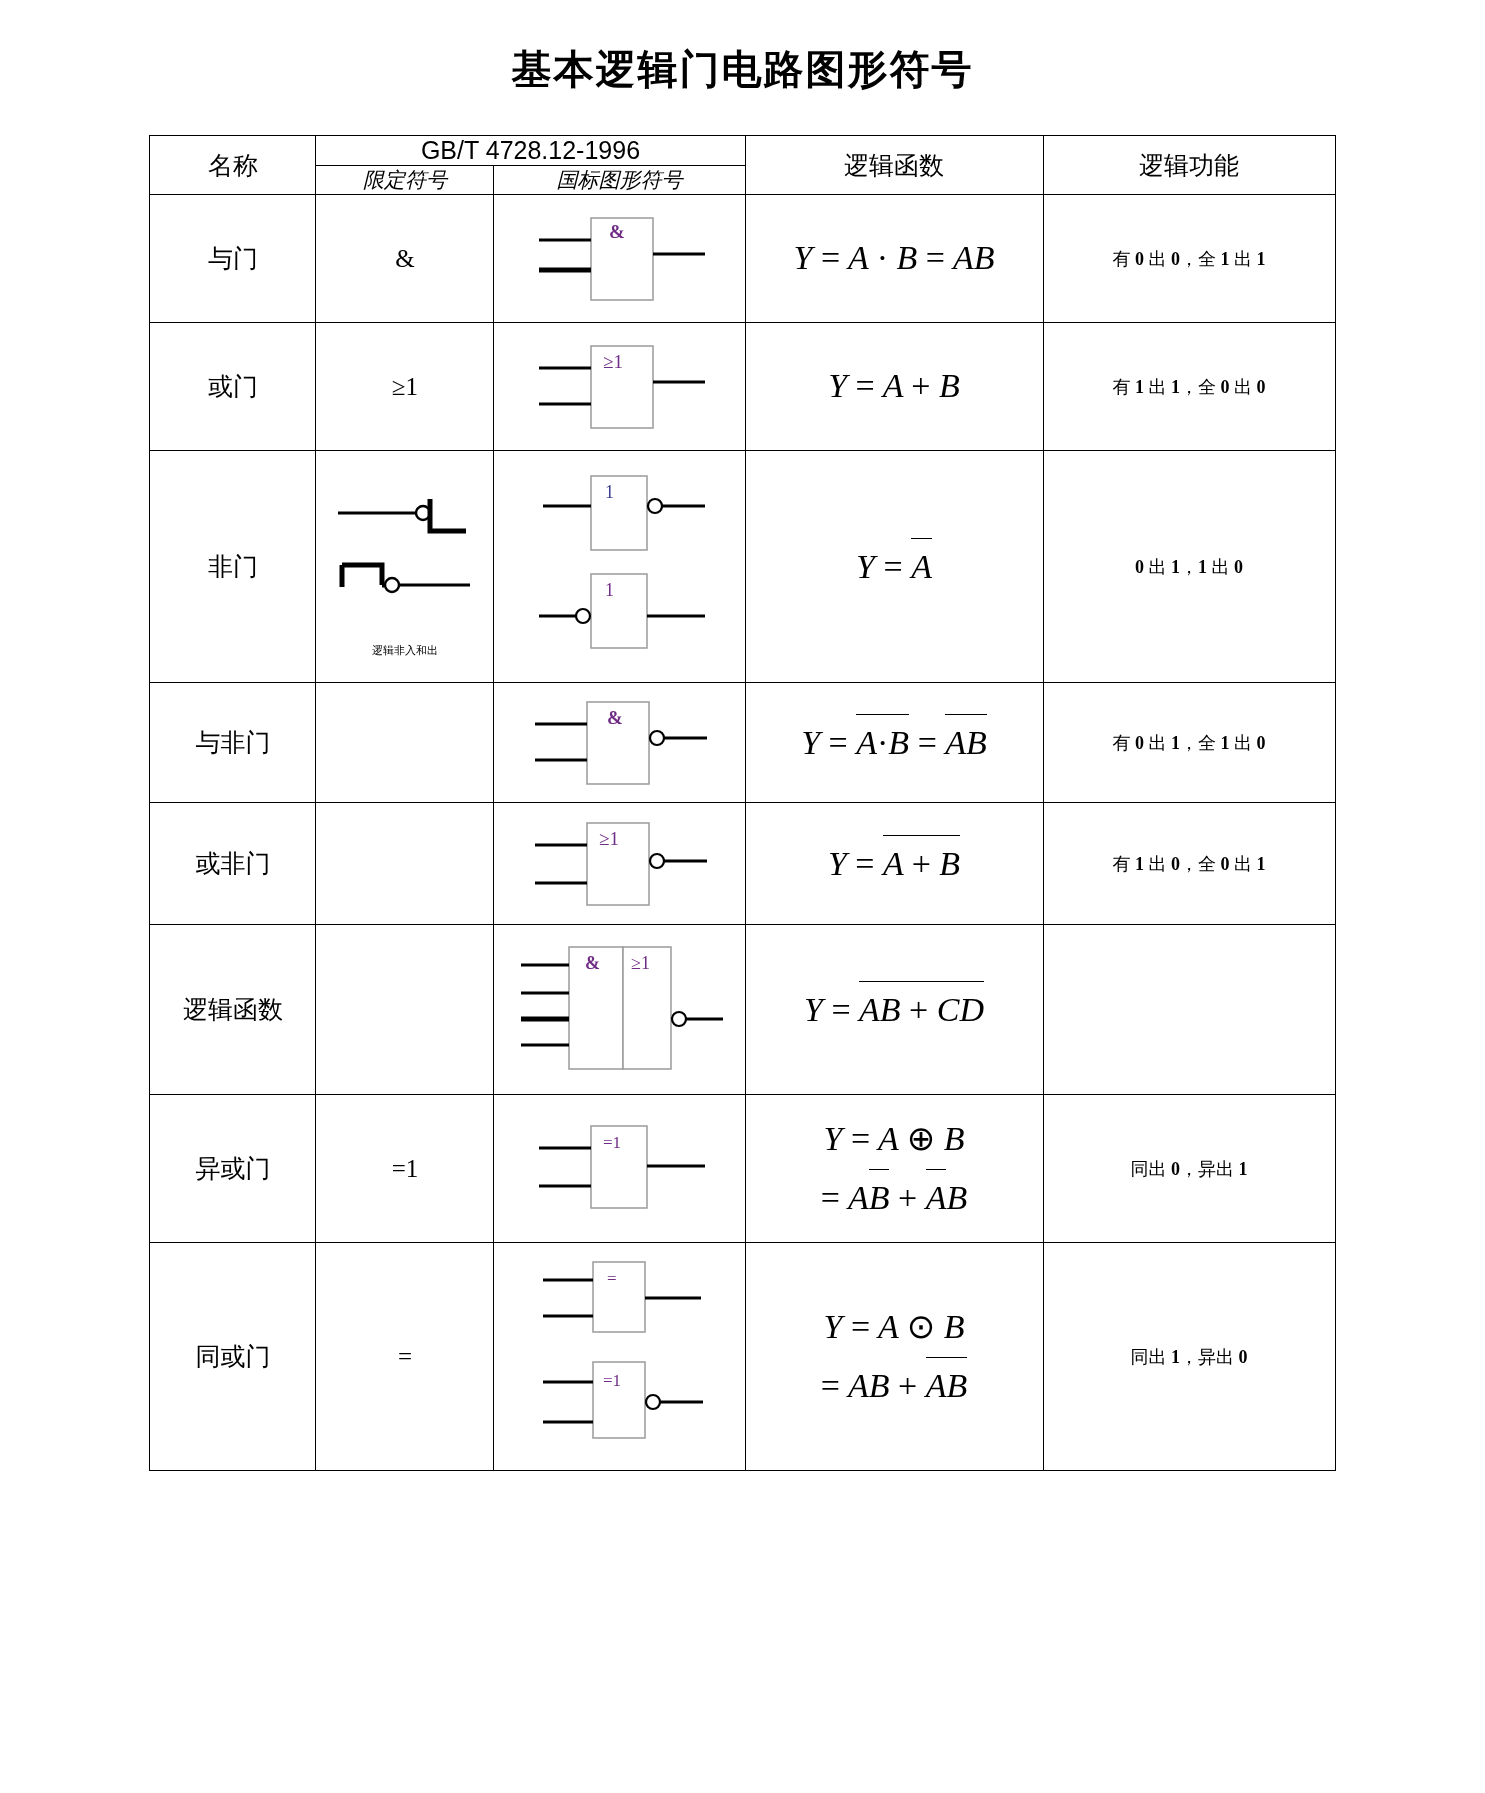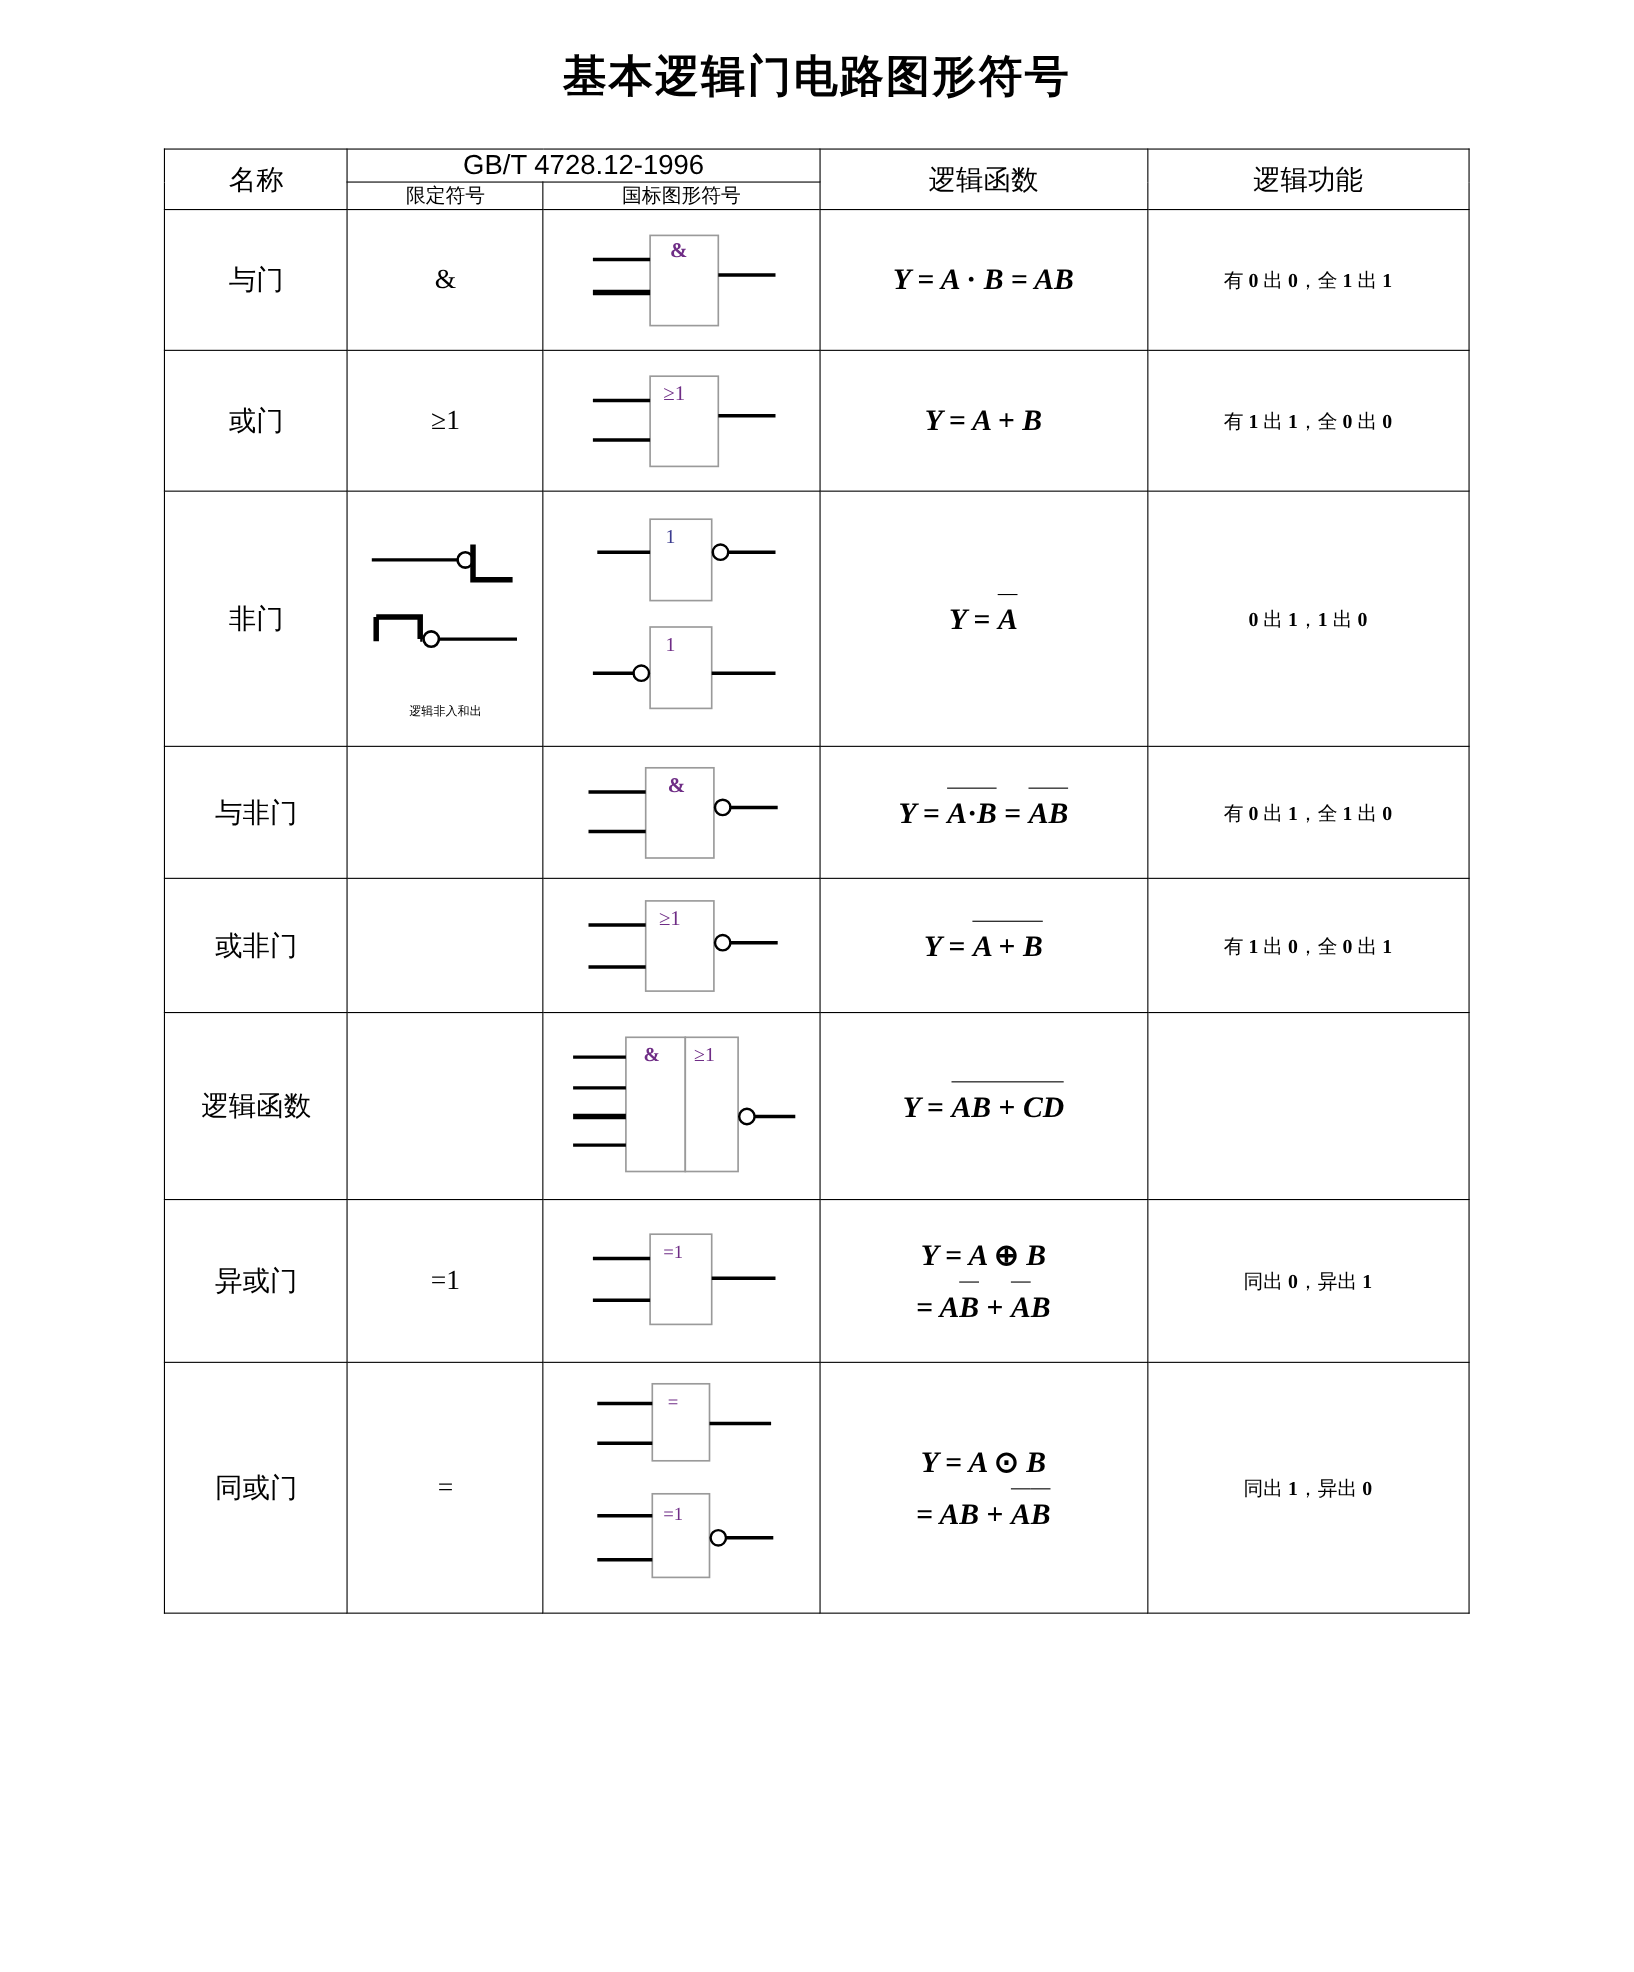--- a/index.html
+++ b/index.html
@@ -49,46 +49,46 @@
   .hdr-text {
     font-size: 25px;
     font-family: "Liberation Serif", serif;
   }
   .hdr-gb {
     font-size: 25px;
     padding: 12px 0;
     font-family: Liberation Sans, sans-serif;
   }
   .hdr-sub {
-    font-size: 18px;
+    font-size: 21px;
     padding: 10px 0;
+    font-style: italic;
   }
   .name-cell {
     font-size: 25px;
     vertical-align: top;
     padding-top: 20px;
   }
   .qual-cell {
     font-size: 25px;
     vertical-align: top;
     padding-top: 20px;
   }
   .logic-cell {
     font-size: 18px;
   }
   .func-cell {
     font-size: 26px;
     font-family: "Liberation Serif", serif;
   }
   .formula {
     font-style: italic;
-    font-size: 27px;
+    font-size: 34px;
     line-height: 1.65;
     white-space: nowrap;
-    font-weight: bold;
   }
   .formula .op { font-style: normal; }
   .ovl {
     position: relative;
     display: inline-block;
     padding-top: 2px;
   }
   .ovl::before {
     content: "";
     position: absolute;

